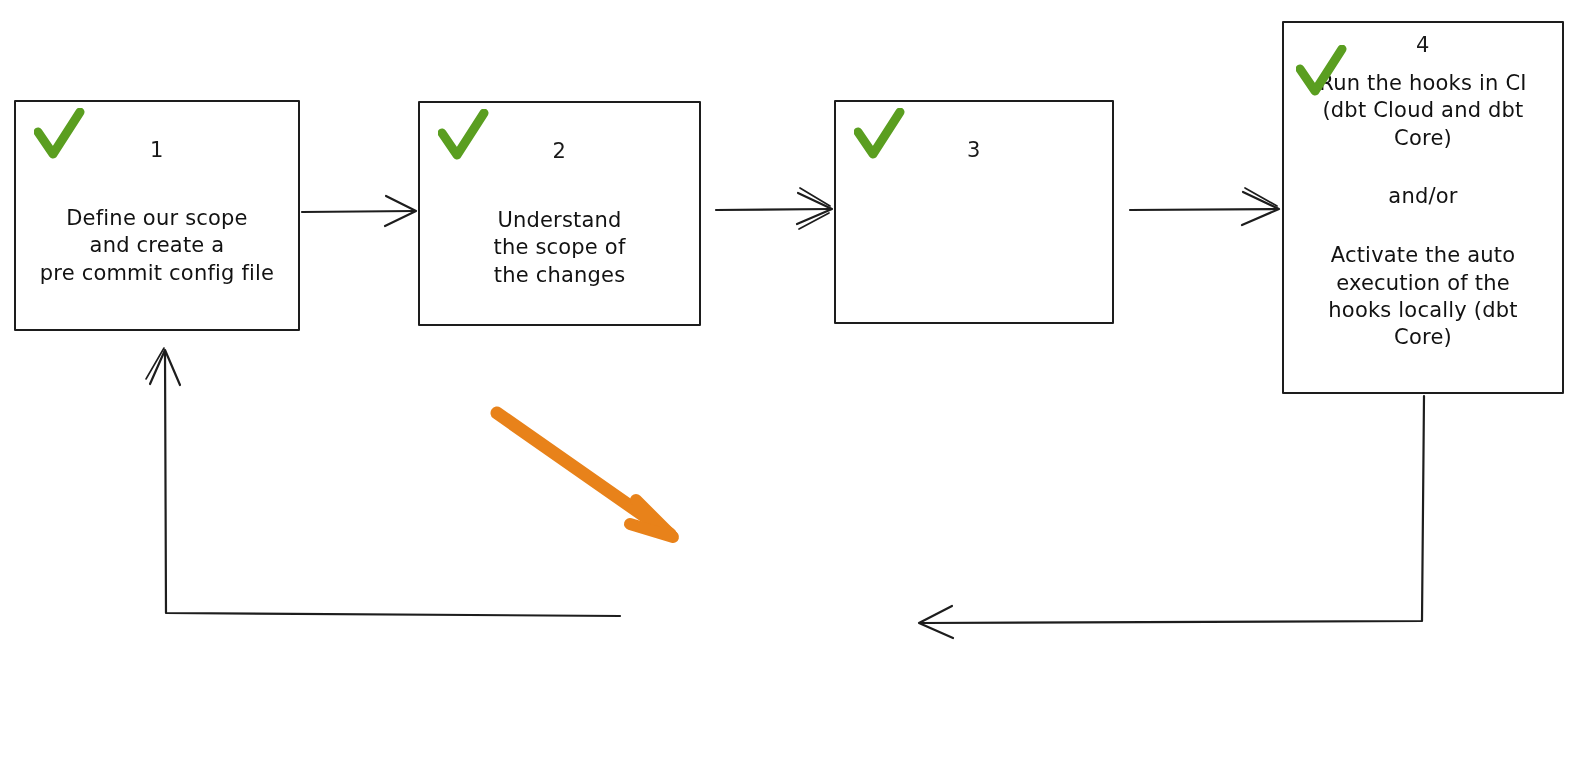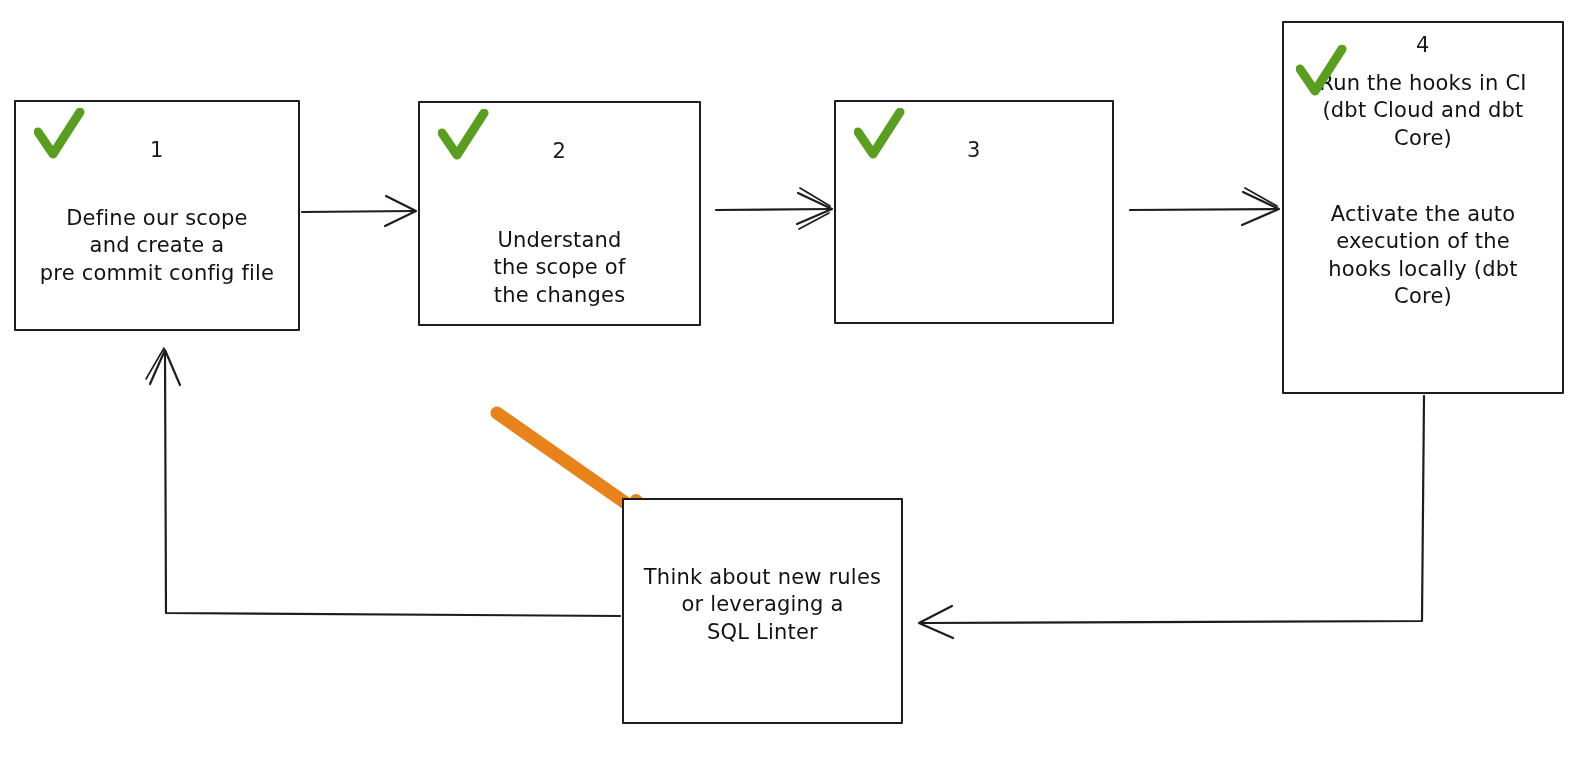--- a/index.html
+++ b/index.html
@@ -69,21 +69,21 @@
     white-space: pre-line;
     letter-spacing: 0.2px;
   }
   
   #node-1 { left: 14px;  top: 100px; width: 286px; height: 231px; }
   #node-1 .step-num { margin-top: 38px; }
   #node-1 .node-body { margin-top: 44px; }
 
   #node-2 { left: 418px; top: 101px; width: 283px; height: 225px; }
   #node-2 .step-num { margin-top: 38px; }
-  #node-2 .node-body { margin-top: 65px; }
+  #node-2 .node-body { margin-top: 45px; }
 
   #node-3 { left: 834px; top: 100px; width: 280px; height: 224px; }
   #node-3 .step-num { margin-top: 38px; }
   #node-3 .node-body { margin-top: 45px; }
 
   #node-4 { left: 1282px; top: 21px; width: 282px; height: 373px; }
   #node-4 .step-num { margin-top: 12px; }
   #node-4 .node-body { margin-top: 14px; font-size: 21px; line-height: 1.30; }
   #node-4 .check-icon { left: 12px; top: 22px; }
 
@@ -172,29 +172,23 @@
   <div class="node" id="node-4">
     <div class="node-inner">
       <svg class="check-icon" viewBox="0 0 52 54" xmlns="http://www.w3.org/2000/svg">
         <path d="M4,24 L19,46 L46,4" fill="none" stroke="#5a9e20" stroke-width="9" stroke-linecap="round" stroke-linejoin="round"></path>
       </svg>
       <div class="step-num">4</div>
       <div class="node-body">Run the hooks in CI
 (dbt Cloud and dbt
 Core)</div>
       <span class="spacer-gap"></span>
+      <div class="node-body">and/or</div>
       <span class="spacer-gap"></span>
       <div class="node-body">Activate the auto
 execution of the
 hooks locally (dbt
 Core)</div>
     </div>
   </div>
 
-  <div class="node" id="node-5">
-    <div class="node-inner">
-      <div class="node-body">Think about new rules
-or leveraging a
-SQL Linter</div>
-    </div>
-  </div>
 
 </div>
 
 </body></html>

